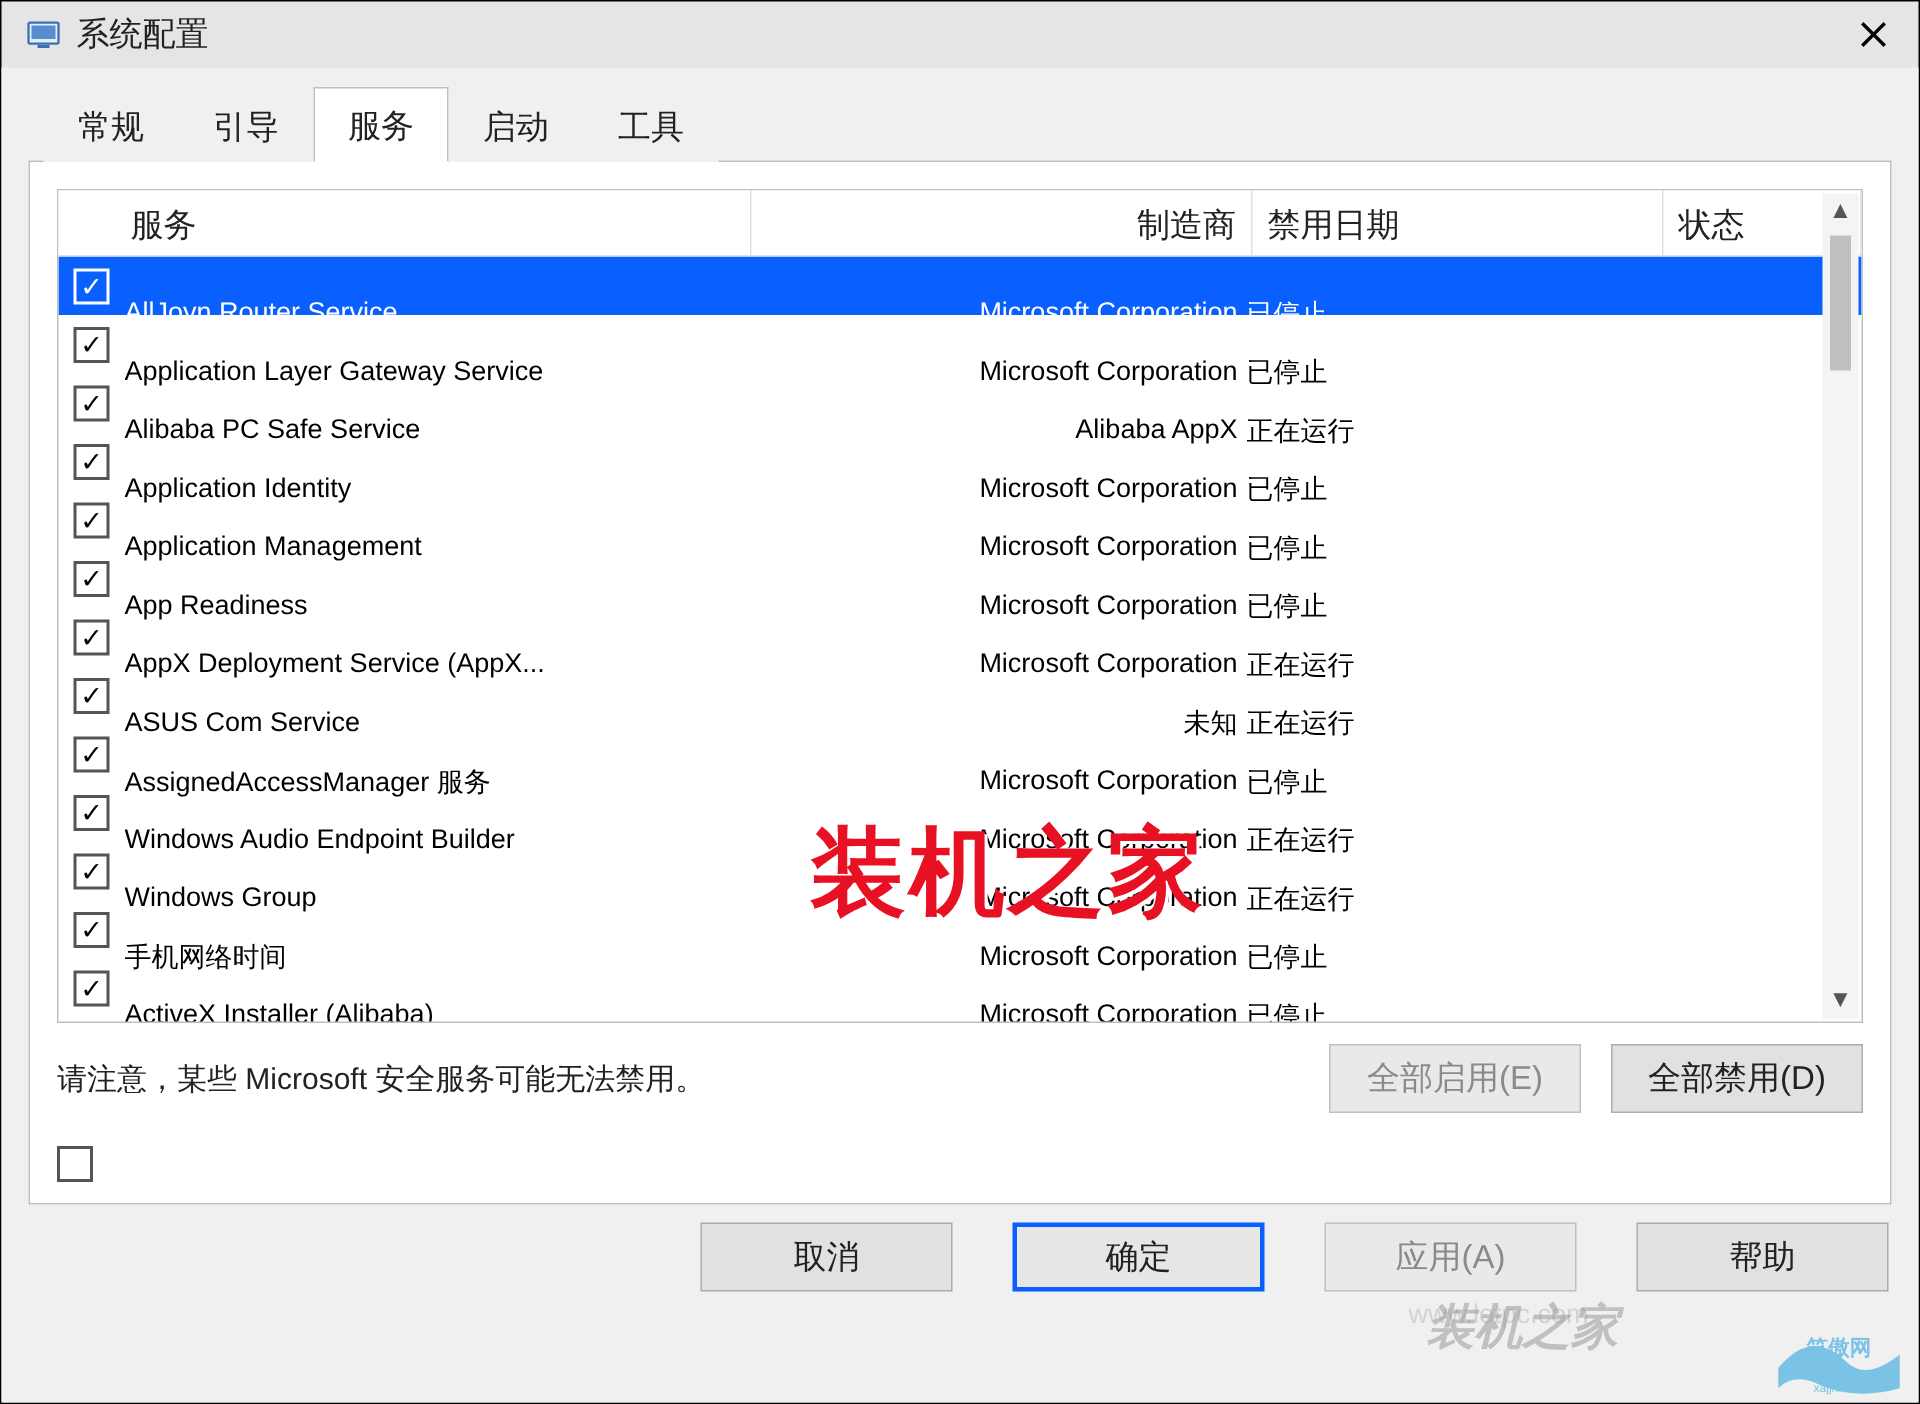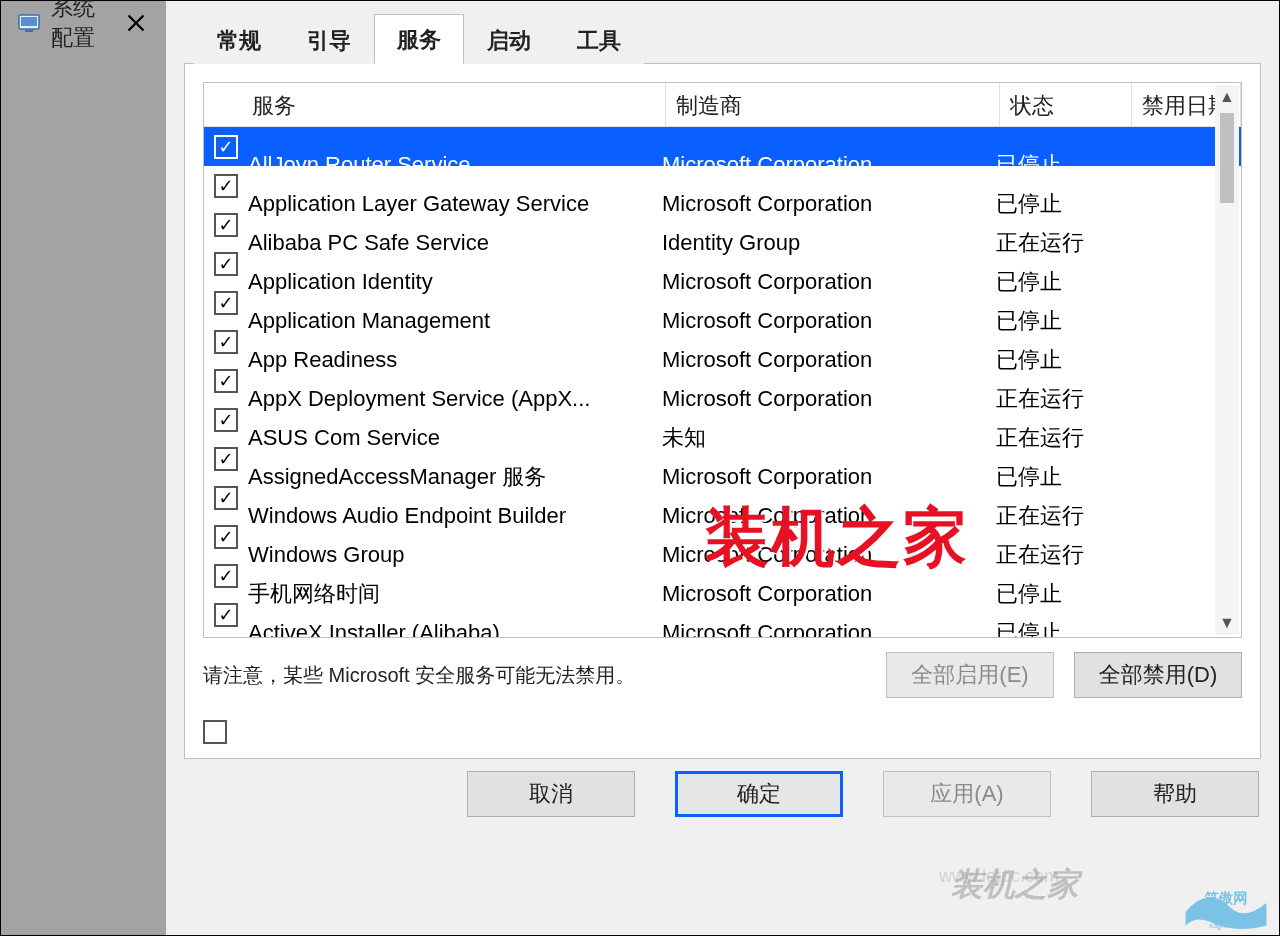--- a/index.html
+++ b/index.html
@@ -1,37 +1,37 @@
 <!DOCTYPE html>
 <html><head>
 <meta charset="utf-8">
 <style>
   * { box-sizing: border-box; }
   html, body { margin: 0; padding: 0; font-family: "Microsoft YaHei", "Segoe UI", sans-serif; background: #fff; width: 1280px; height: 936px; overflow: hidden; }
-  .window { width: 1280px; height: 936px; border: 1px solid #000; background: #a3a3a3; position: relative; display: flex; flex-direction: row; }
+  .window { width: 1280px; height: 936px; border: 1px solid #000; background: #e5e5e5; position: relative; display: flex; flex-direction: column; }
   .titlebar { display: flex; align-items: center; height: 44px; padding: 0 8px 0 16px; }
   .titlebar .appicon { width: 24px; height: 24px; margin-right: 10px; }
   .titlebar .title { font-size: 22px; color: #222; flex: 1; }
   .titlebar .close { width: 44px; height: 44px; display: flex; align-items: center; justify-content: center; font-size: 28px; color: #000; cursor: pointer; }
   .client { flex: 1; padding: 12px 0 12px 0; background: #f0f0f0; position: relative; }
-  .tabs { display: flex; align-items: flex-end; padding-left: 28px; position: relative; z-index: 2; font-weight: bold; }
+  .tabs { display: flex; align-items: flex-end; padding-left: 28px; position: relative; z-index: 2; }
   .tab { padding: 10px 22px 8px 22px; font-size: 22px; color: #222; border: 1px solid transparent; border-bottom: none; cursor: pointer; background: #f0f0f0; margin-right: 0; position: relative; top: 1px; }
   .tab.active { background: #fff; border: 1px solid #bfbfbf; border-bottom: 1px solid #fff; z-index: 3; }
   .tabpanel { margin: 0 18px 0 18px; background: #fff; border: 1px solid #bfbfbf; padding: 18px 18px 14px 18px; position: relative; }
   .listview { border: 1px solid #bfbfbf; height: 556px; display: flex; flex-direction: column; position: relative; }
   .lv-header { display: flex; background: #fff; border-bottom: 1px solid #e0e0e0; height: 44px; }
   .lv-header .col { padding: 8px 10px; font-size: 22px; color: #222; border-right: 1px solid #e0e0e0; white-space: nowrap; overflow: hidden; }
   .lv-body { flex: 1; overflow: hidden; position: relative; }
   .lv-row { display: flex; align-items: center; height: 39px; padding-left: 8px; }
   .lv-row.selected { background: #0a60ff; color: #fff; }
   .lv-row .chk { width: 24px; height: 24px; border: 2px solid #555; margin: 0 10px 0 2px; display: flex; align-items: center; justify-content: center; font-size: 18px; color: #000; background: #fff; }
   .lv-row.selected .chk { border-color: #fff; color: #fff; background: transparent; }
-  .lv-row .cell { font-size: 22px; white-space: nowrap; overflow: hidden; text-overflow: ellipsis; padding: 0 6px 0 0; margin-top: 36px; }
+  .lv-row .cell { font-size: 18px; white-space: nowrap; overflow: hidden; text-overflow: ellipsis; padding: 0 6px 0 0; margin-top: 36px; }
   .col-svc  { width: 414px; }
-  .col-mfr  { width: 334px; }
+  .col-mfr  { width: 334px; text-align: right; }
   .col-stat { width: 132px; }
   .col-date { flex: 1; }
   .lv-header .col-svc{width:462px;padding-left:48px;}
   .scrollbar { position: absolute; right: 2px; top: 2px; width: 24px; bottom: 2px; background: #f4f4f4; display: flex; flex-direction: column; align-items: center; }
   .scrollbar .arrow { width: 24px; height: 24px; display: flex; align-items: center; justify-content: center; font-size: 16px; color: #555; cursor: pointer; }
   .scrollbar .thumb { position: absolute; top: 28px; width: 14px; left: 5px; height: 90px; background: #c0c0c0; }
   .under-list { display: flex; align-items: center; margin-top: 14px; }
   .note { font-size: 20px; color: #222; flex: 1; }
   .btn { min-width: 168px; height: 46px; background: #e1e1e1; border: 1px solid #adadad; font-size: 22px; color: #222; margin-left: 20px; padding: 0 22px; cursor: pointer; }
   .btn:disabled { color: #8a8a8a; border-color: #c0c0c0; background: #e9e9e9; cursor: default; }
@@ -74,42 +74,42 @@
         <div class="tab">启动</div>
         <div class="tab">工具</div>
       </div>
 
     <div class="tabpanel">
 
       <div class="listview">
         <div class="lv-header">
           <div class="col col-svc">服务</div>
           <div class="col col-mfr">制造商</div>
+          <div class="col col-date">禁用日期</div>
           <div class="col col-stat">状态</div>
-          <div class="col col-date">禁用日期</div>
         </div>
         <div class="lv-body" id="lvbody">
             <div class="lv-row selected">
               <span class="chk">✓</span>
               <span class="cell col-svc">AllJoyn Router Service</span>
               <span class="cell col-mfr">Microsoft Corporation</span>
               <span class="cell col-stat">已停止</span>
               <span class="cell col-date"></span>
             </div>
             <div class="lv-row">
               <span class="chk">✓</span>
               <span class="cell col-svc">Application Layer Gateway Service</span>
               <span class="cell col-mfr">Microsoft Corporation</span>
               <span class="cell col-stat">已停止</span>
               <span class="cell col-date"></span>
             </div>
             <div class="lv-row">
               <span class="chk">✓</span>
               <span class="cell col-svc">Alibaba PC Safe Service</span>
-              <span class="cell col-mfr">Identity Group</span>
+              <span class="cell col-mfr">Alibaba AppX</span>
               <span class="cell col-stat">正在运行</span>
               <span class="cell col-date"></span>
             </div>
             <div class="lv-row">
               <span class="chk">✓</span>
               <span class="cell col-svc">Application Identity</span>
               <span class="cell col-mfr">Microsoft Corporation</span>
               <span class="cell col-stat">已停止</span>
               <span class="cell col-date"></span>
             </div>

